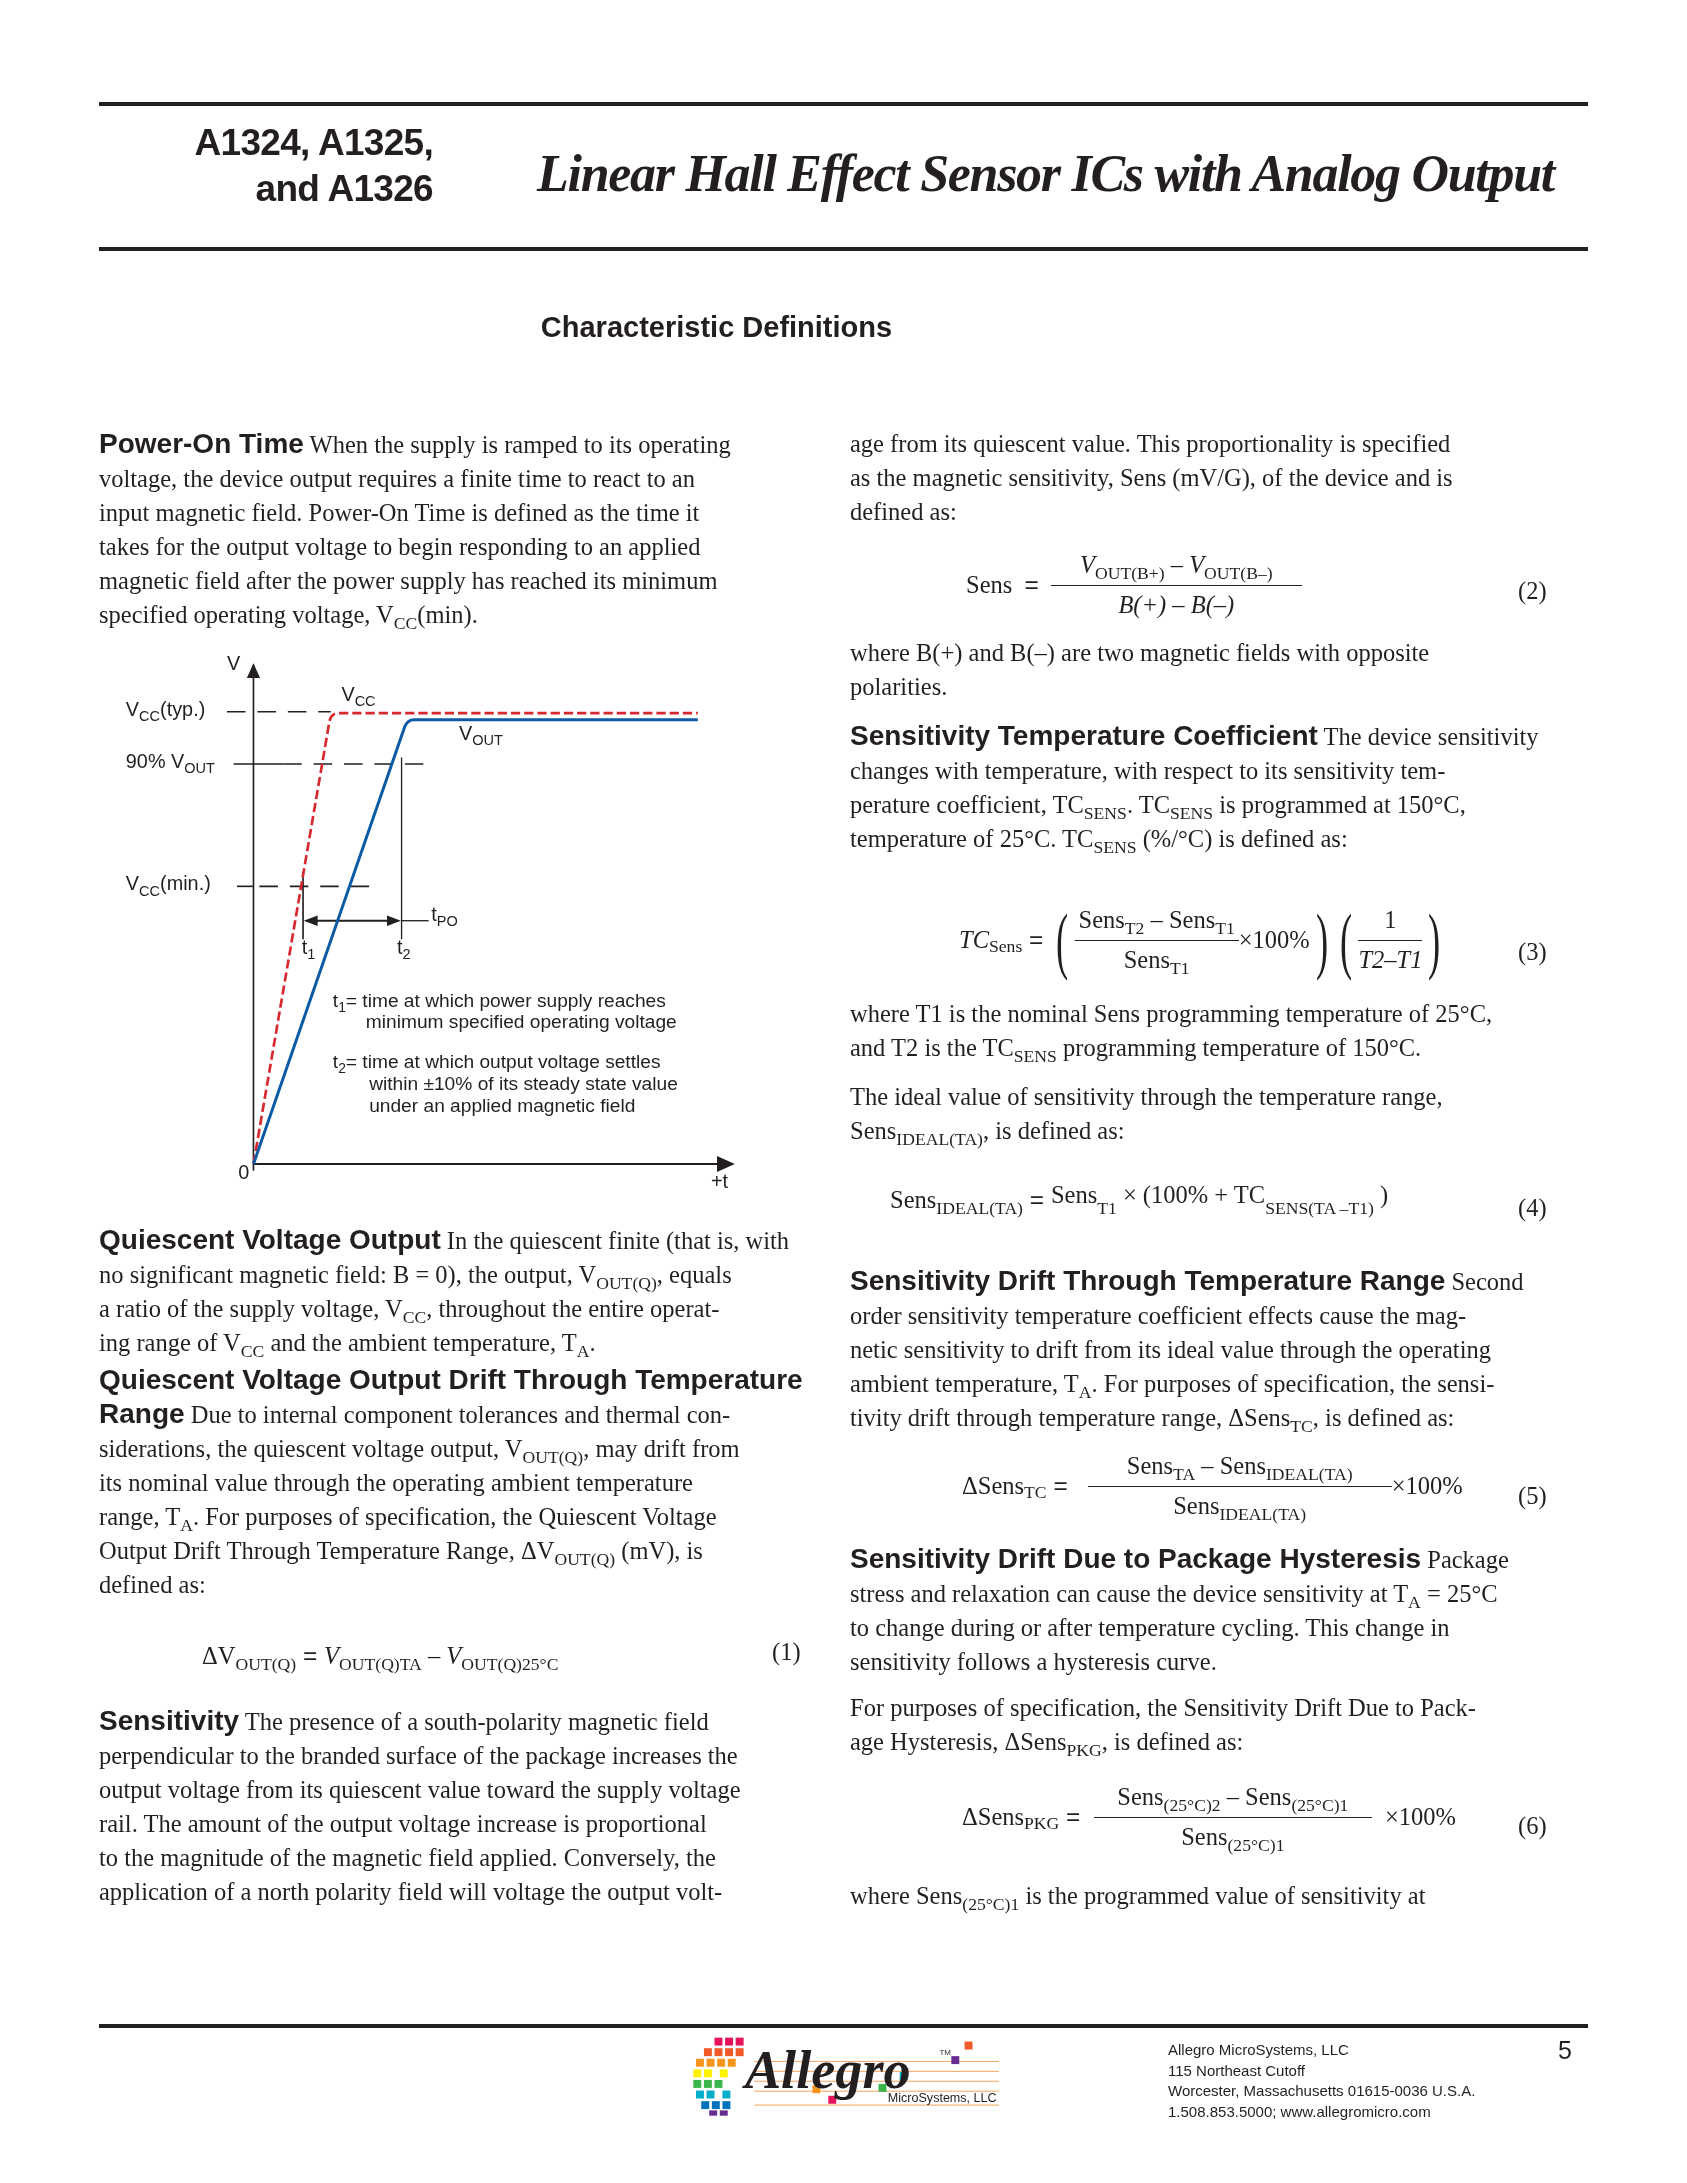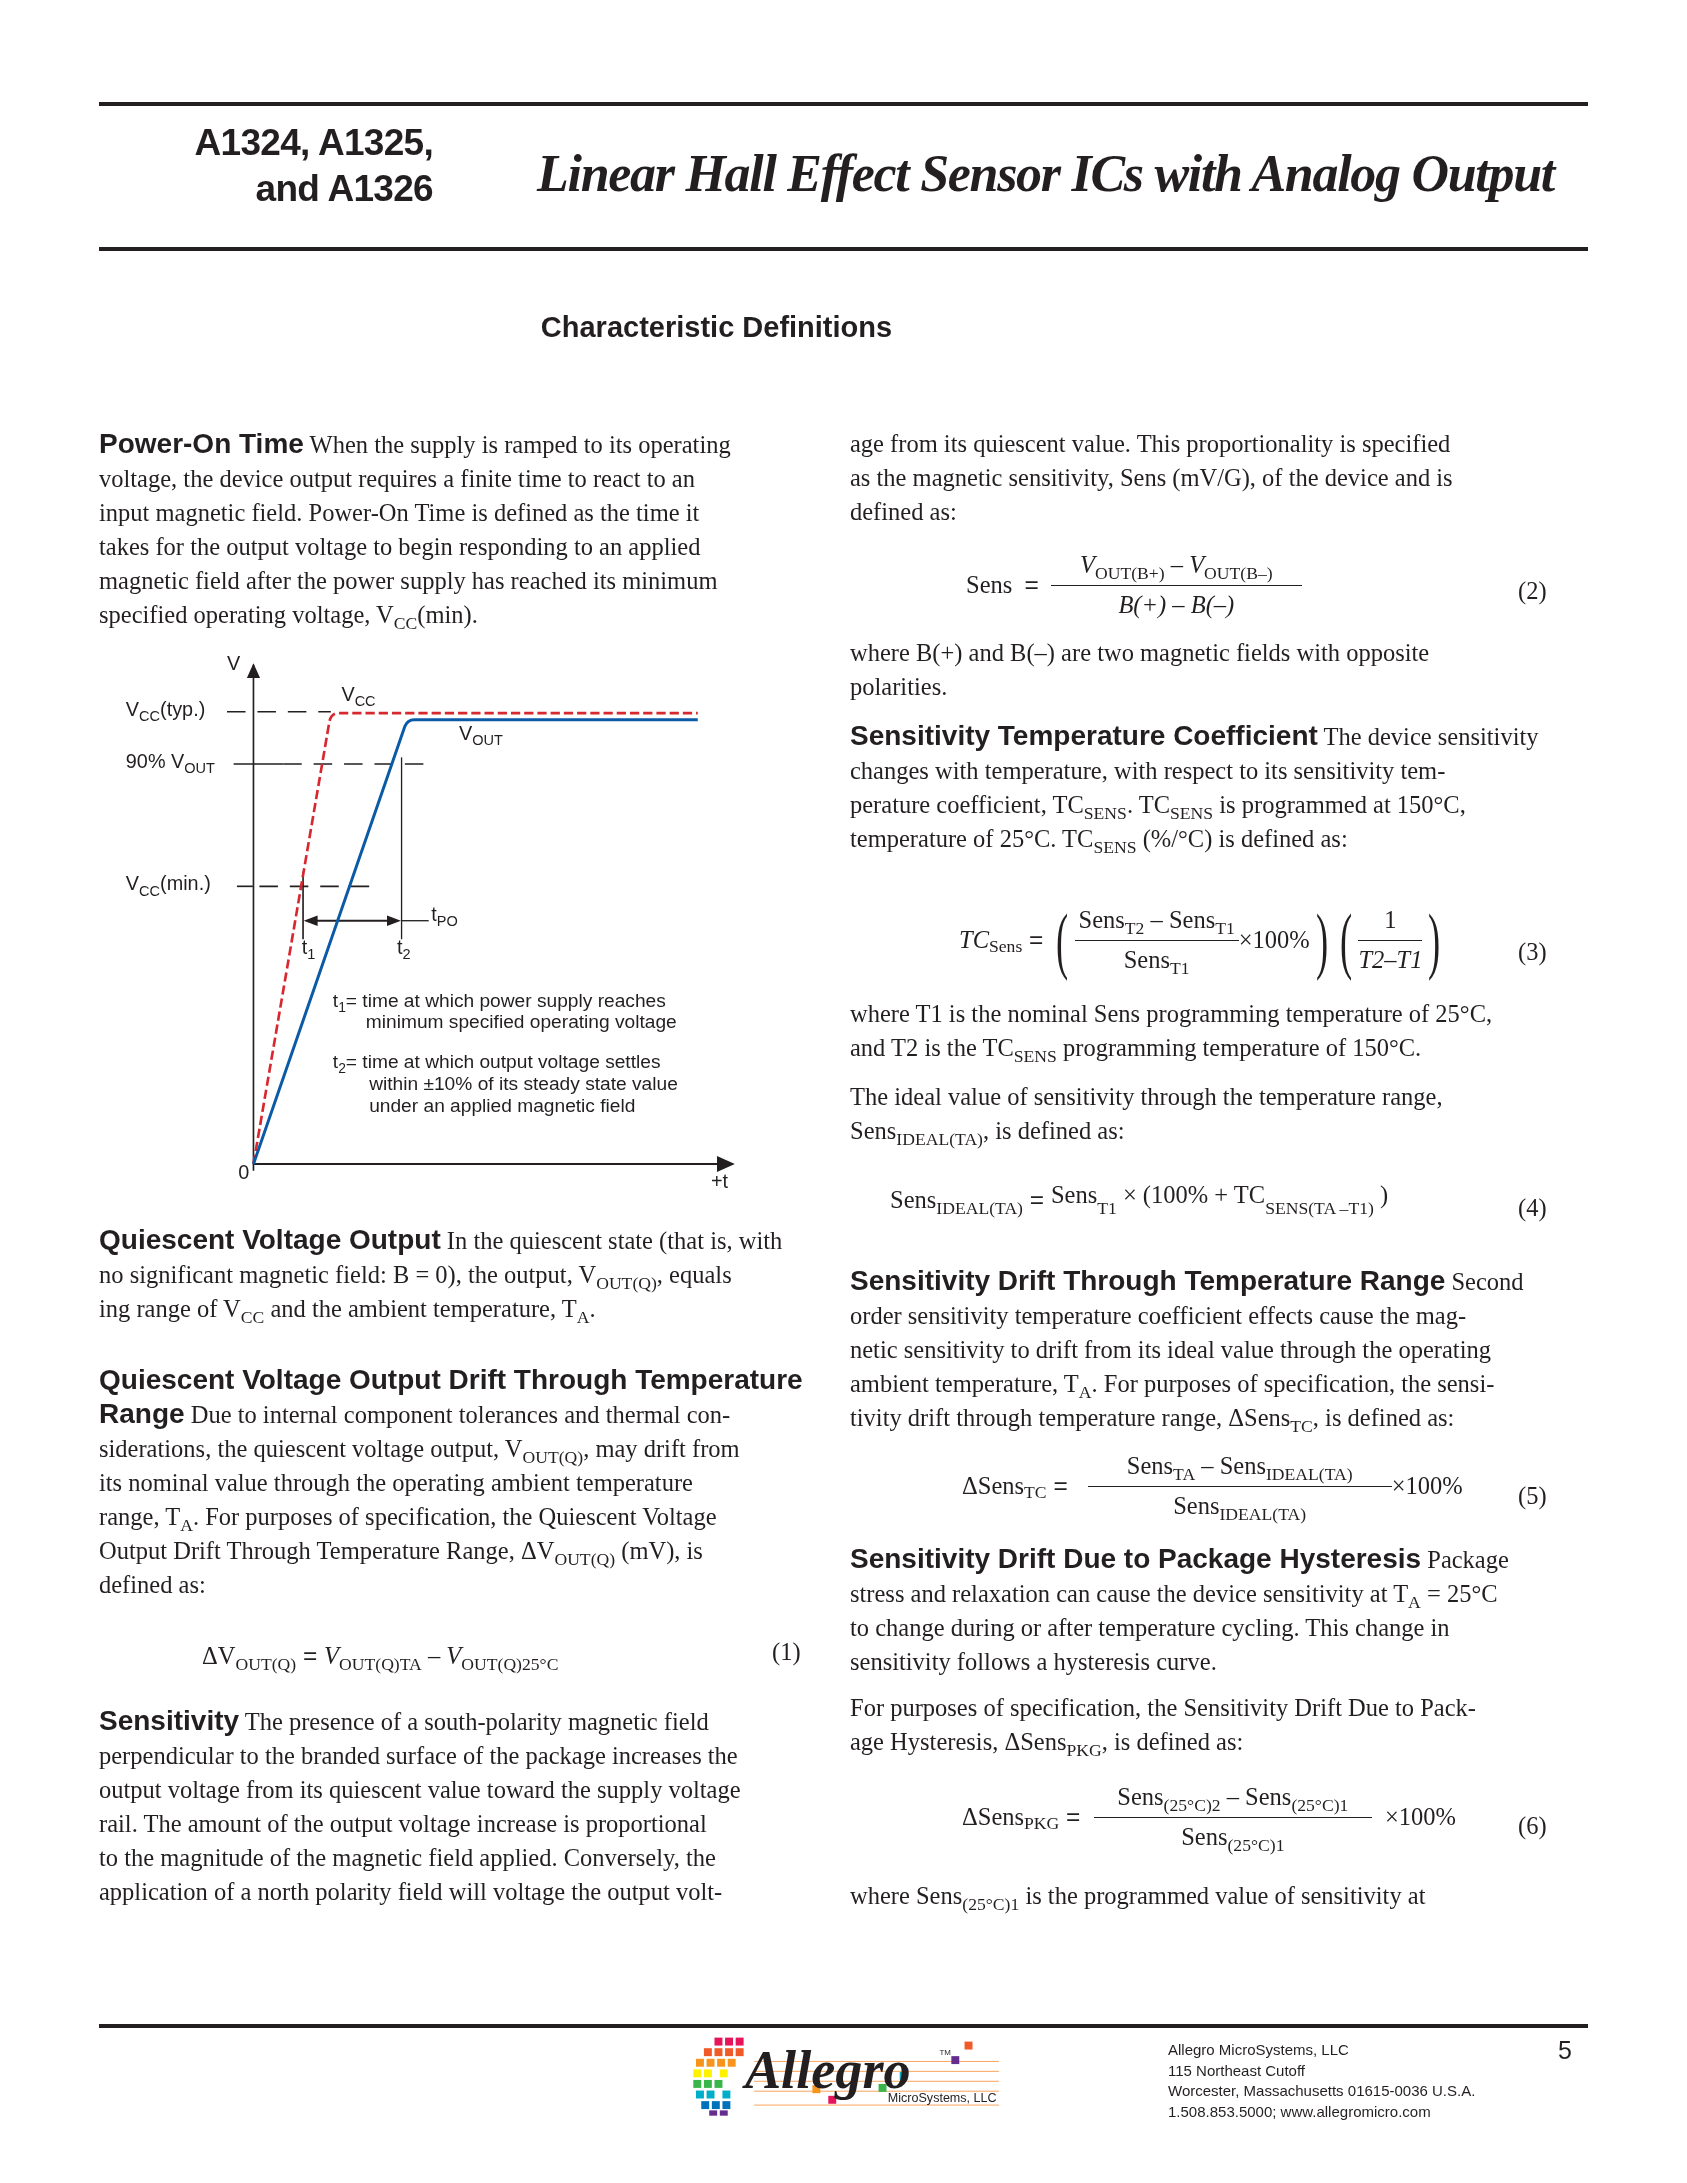--- a/index.html
+++ b/index.html
@@ -45,22 +45,23 @@
   <div class="para" style="top:427px;">
     <span class="line"><span class="h">Power-On Time</span><span> When the supply is ramped to its operating</span></span>
     <span class="line">voltage, the device output requires a finite time to react to an</span>
     <span class="line">input magnetic field.  Power-On Time is defined as the time it</span>
     <span class="line">takes for the output voltage to begin responding to an applied</span>
     <span class="line">magnetic field after the power supply has reached its minimum</span>
     <span class="line"><span>specified operating voltage, V</span><sub>CC</sub><span>(min).</span></span>
   </div>
 
   <div class="para" style="top:1223px;">
-    <span class="line"><span class="h">Quiescent Voltage Output</span><span> In the quiescent state (that is, with</span></span>
+    <span class="line"><span class="h">Quiescent Voltage Output</span><span> In the quiescent finite (that is, with</span></span>
     <span class="line"><span>no significant magnetic field: B = 0), the output, V</span><sub>OUT(Q)</sub><span>, equals</span></span>
+    <span class="line"><span>a ratio of the supply voltage, V</span><sub>CC</sub><span>, throughout the entire operat-</span></span>
     <span class="line"><span>ing range of V</span><sub>CC</sub><span> and the ambient temperature, T</span><sub>A</sub><span>.</span></span>
   </div>
 
   <div class="para" style="top:1363px;">
     <span class="line h">Quiescent Voltage Output Drift Through Temperature</span>
     <span class="line"><span class="h">Range</span><span>  Due to internal component tolerances and thermal con-</span></span>
     <span class="line"><span>siderations, the quiescent voltage output, V</span><sub>OUT(Q)</sub><span>, may drift from</span></span>
     <span class="line">its nominal value through the operating ambient temperature</span>
     <span class="line"><span>range, T</span><sub>A</sub><span>.  For purposes of specification, the Quiescent Voltage</span></span>
     <span class="line"><span>Output Drift Through Temperature Range, ΔV</span><sub>OUT(Q)</sub><span> (mV), is</span></span>

